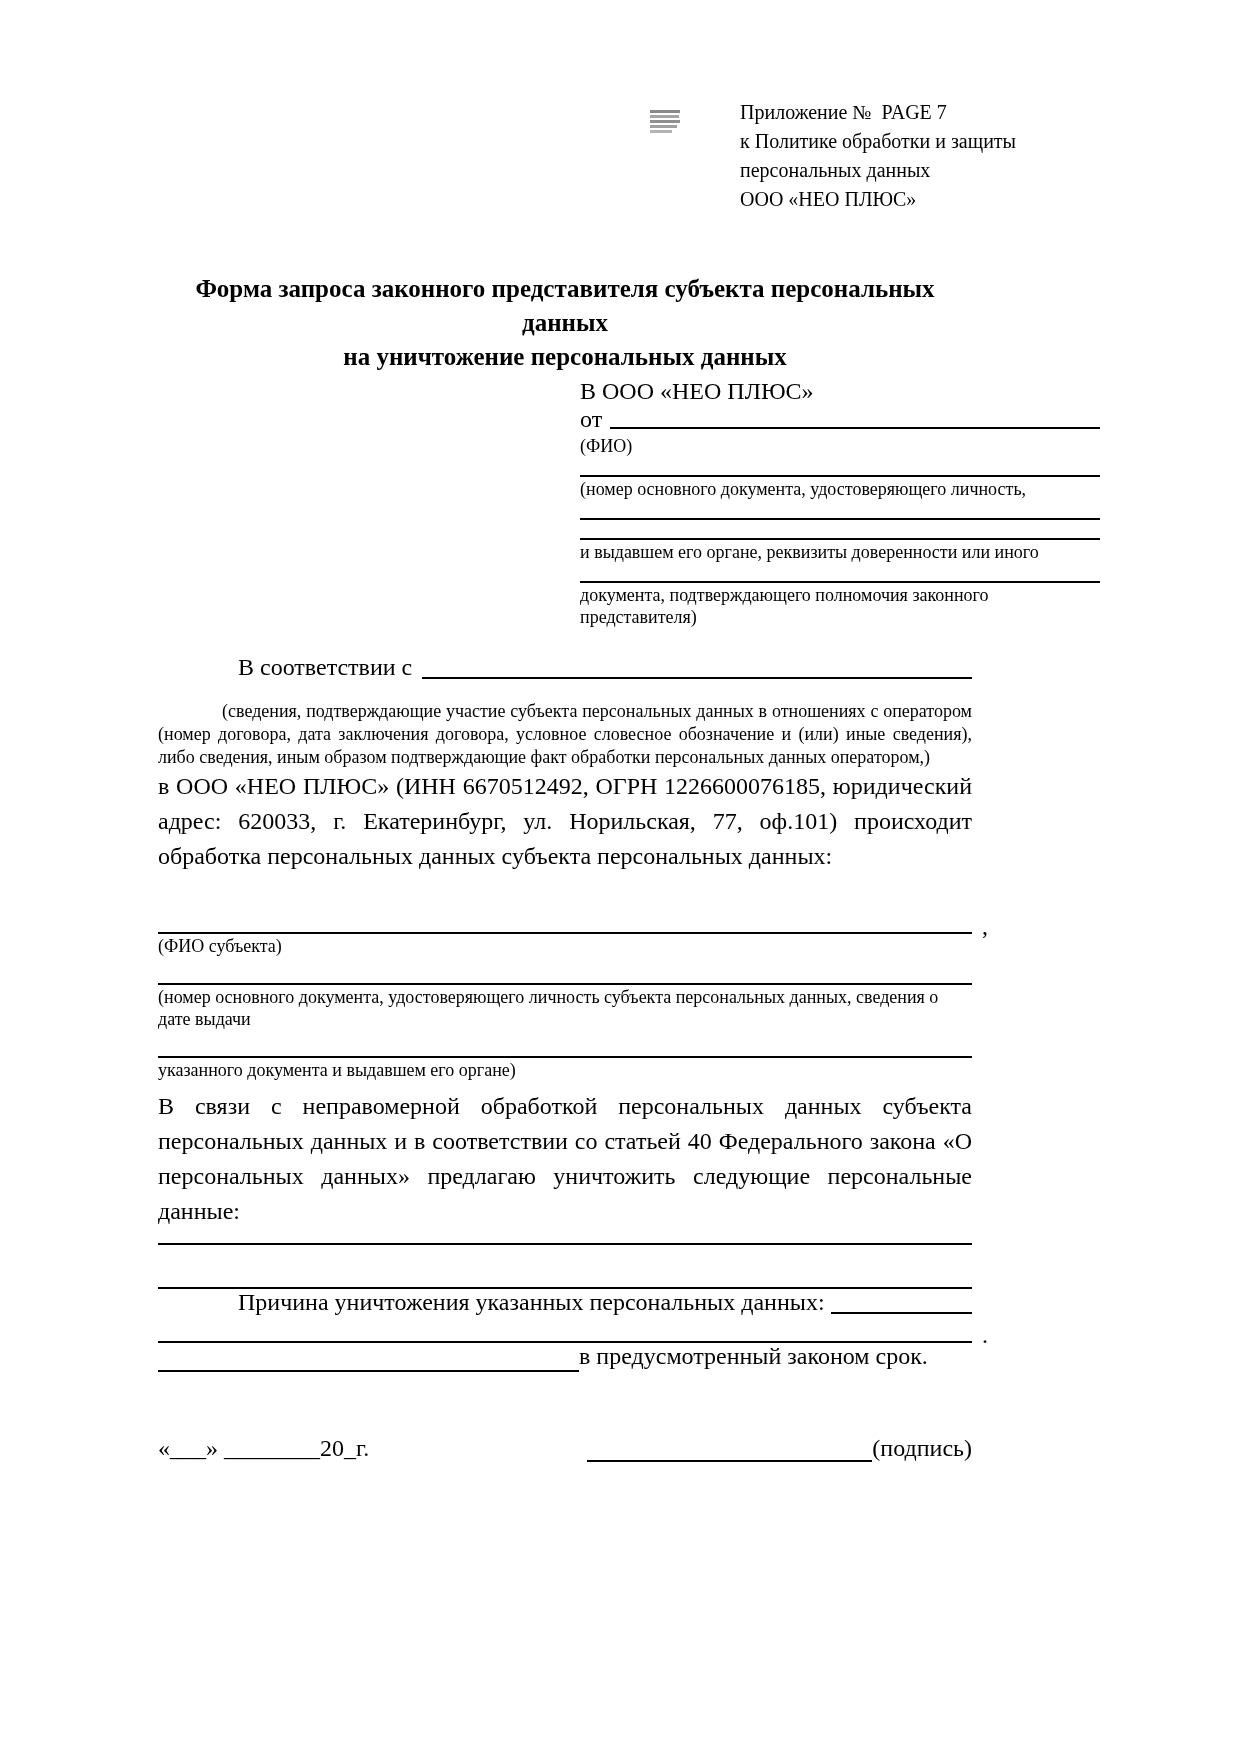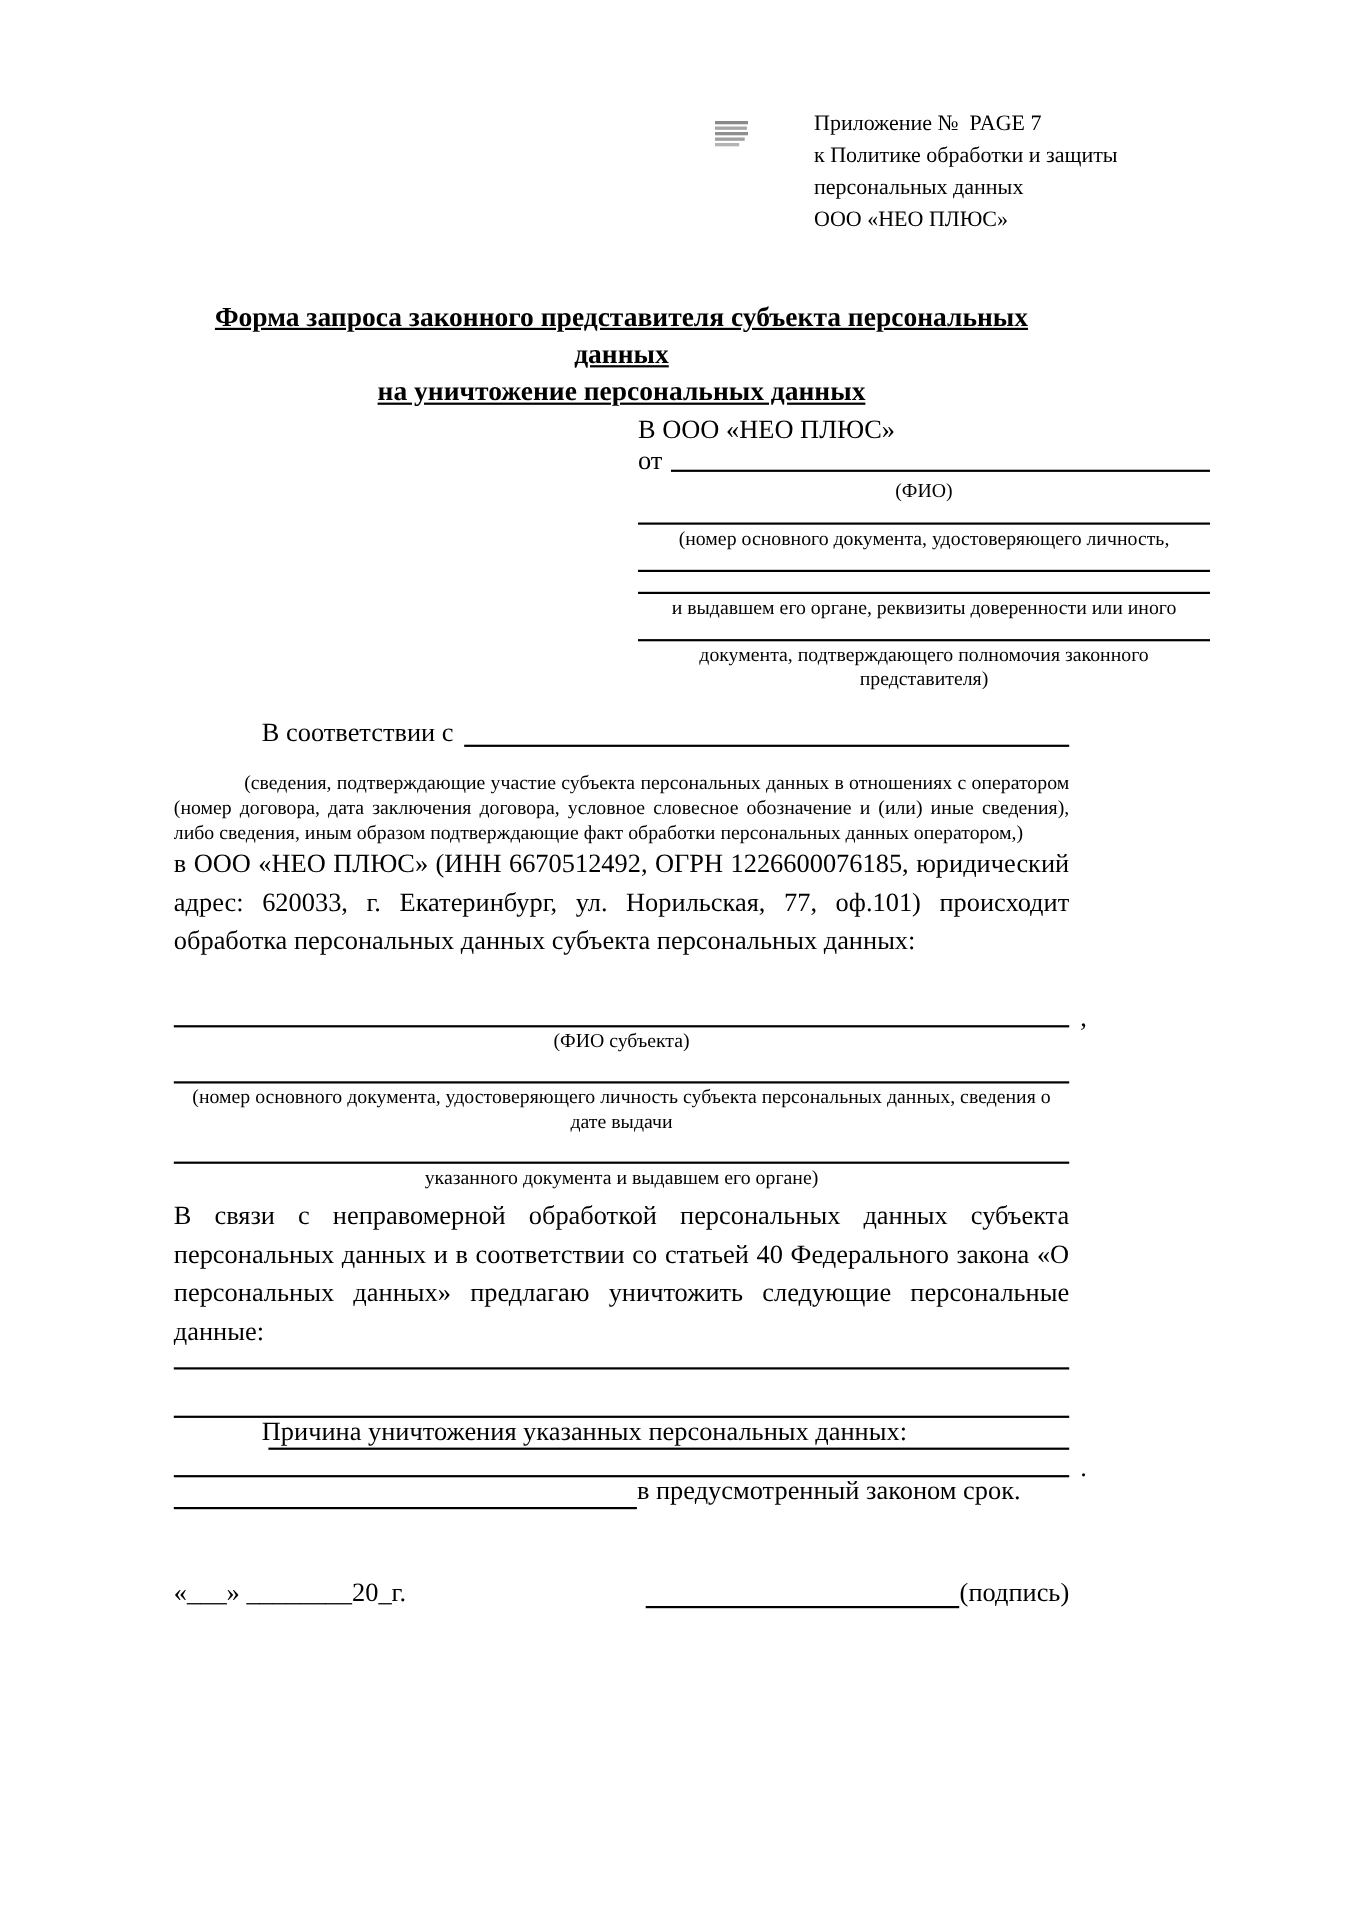--- a/index.html
+++ b/index.html
@@ -14,27 +14,27 @@
   .header{position:relative;height:208px;}
   .field-glyph{position:absolute;left:492px;top:110px;width:30px;height:26px;}
   .field-glyph i{display:block;height:3px;margin-bottom:2px;background:#8a8a8a;}
   .field-glyph i:nth-child(2){width:95%;background:#a6a6a6;}
   .field-glyph i:nth-child(3){width:100%;background:#8f8f8f;}
   .field-glyph i:nth-child(4){width:90%;background:#a0a0a0;}
   .field-glyph i:nth-child(5){width:72%;background:#b3b3b3;}
   .header-text{position:absolute;left:582px;top:98px;font-size:20px;line-height:29px;white-space:nowrap;}
 
   
-  .title{margin-top:64px;text-align:center;font-weight:700;font-size:25px;line-height:34px;text-decoration:underline;}
+  .title{margin-top:64px;text-align:center;font-weight:700;font-size:25px;line-height:34px;}
 
   
   .row{display:flex;align-items:stretch;}
   .row .fill{flex:1;border-bottom:2px solid #000;margin-bottom:5px;}
   .rule{border-bottom:2px solid #000;}
-  .cap{font-size:18px;line-height:22px;text-align:center;margin-top:1px;}
+  .cap{font-size:18px;line-height:22px;text-align:left;margin-top:1px;}
 
   
   .addressee{margin-left:422px;width:520px;font-size:24px;margin-top:2px;}
   .addressee .to{line-height:30px;}
   .from-row{height:28px;}
   .from-row .fill{margin-left:8px;}
   .addressee .rule{height:18px;}
 
   
   .main{font-size:24px;}
@@ -44,21 +44,21 @@
   .para{margin:0;line-height:35px;text-align:justify;}
   .para.p1{margin-top:0;}
   .para.p2{margin-top:8px;}
   .uline{position:relative;border-bottom:2px solid #000;}
   .uline .after{position:absolute;right:-16px;bottom:-8px;font-size:24px;}
   .uline.comma-line{height:50px;margin-top:8px;}
   .uline.period-line{height:22px;}
   .main .rule.mid{height:26px;}
   .main .rule.blankA{height:14px;}
   .main .rule.blankB{height:42px;}
-  .reason-row{padding-left:80px;height:30px;flex-direction:column;}
+  .reason-row{padding-left:80px;height:30px;}
   .reason-row .label{white-space:nowrap;}
   .reason-row .fill{margin-left:6px;}
   .reply1{margin-top:4px;text-indent:80px;text-align:left;}
   .reply-row{height:34px;text-align:center;}
   .reply-row .fill{flex:0 0 421px;}
   .reply-row .tail{white-space:nowrap;}
 
   
   .footer{display:flex;margin-top:58px;font-size:24px;height:32px;}
   .footer .spacer{flex:1;border:none;}

